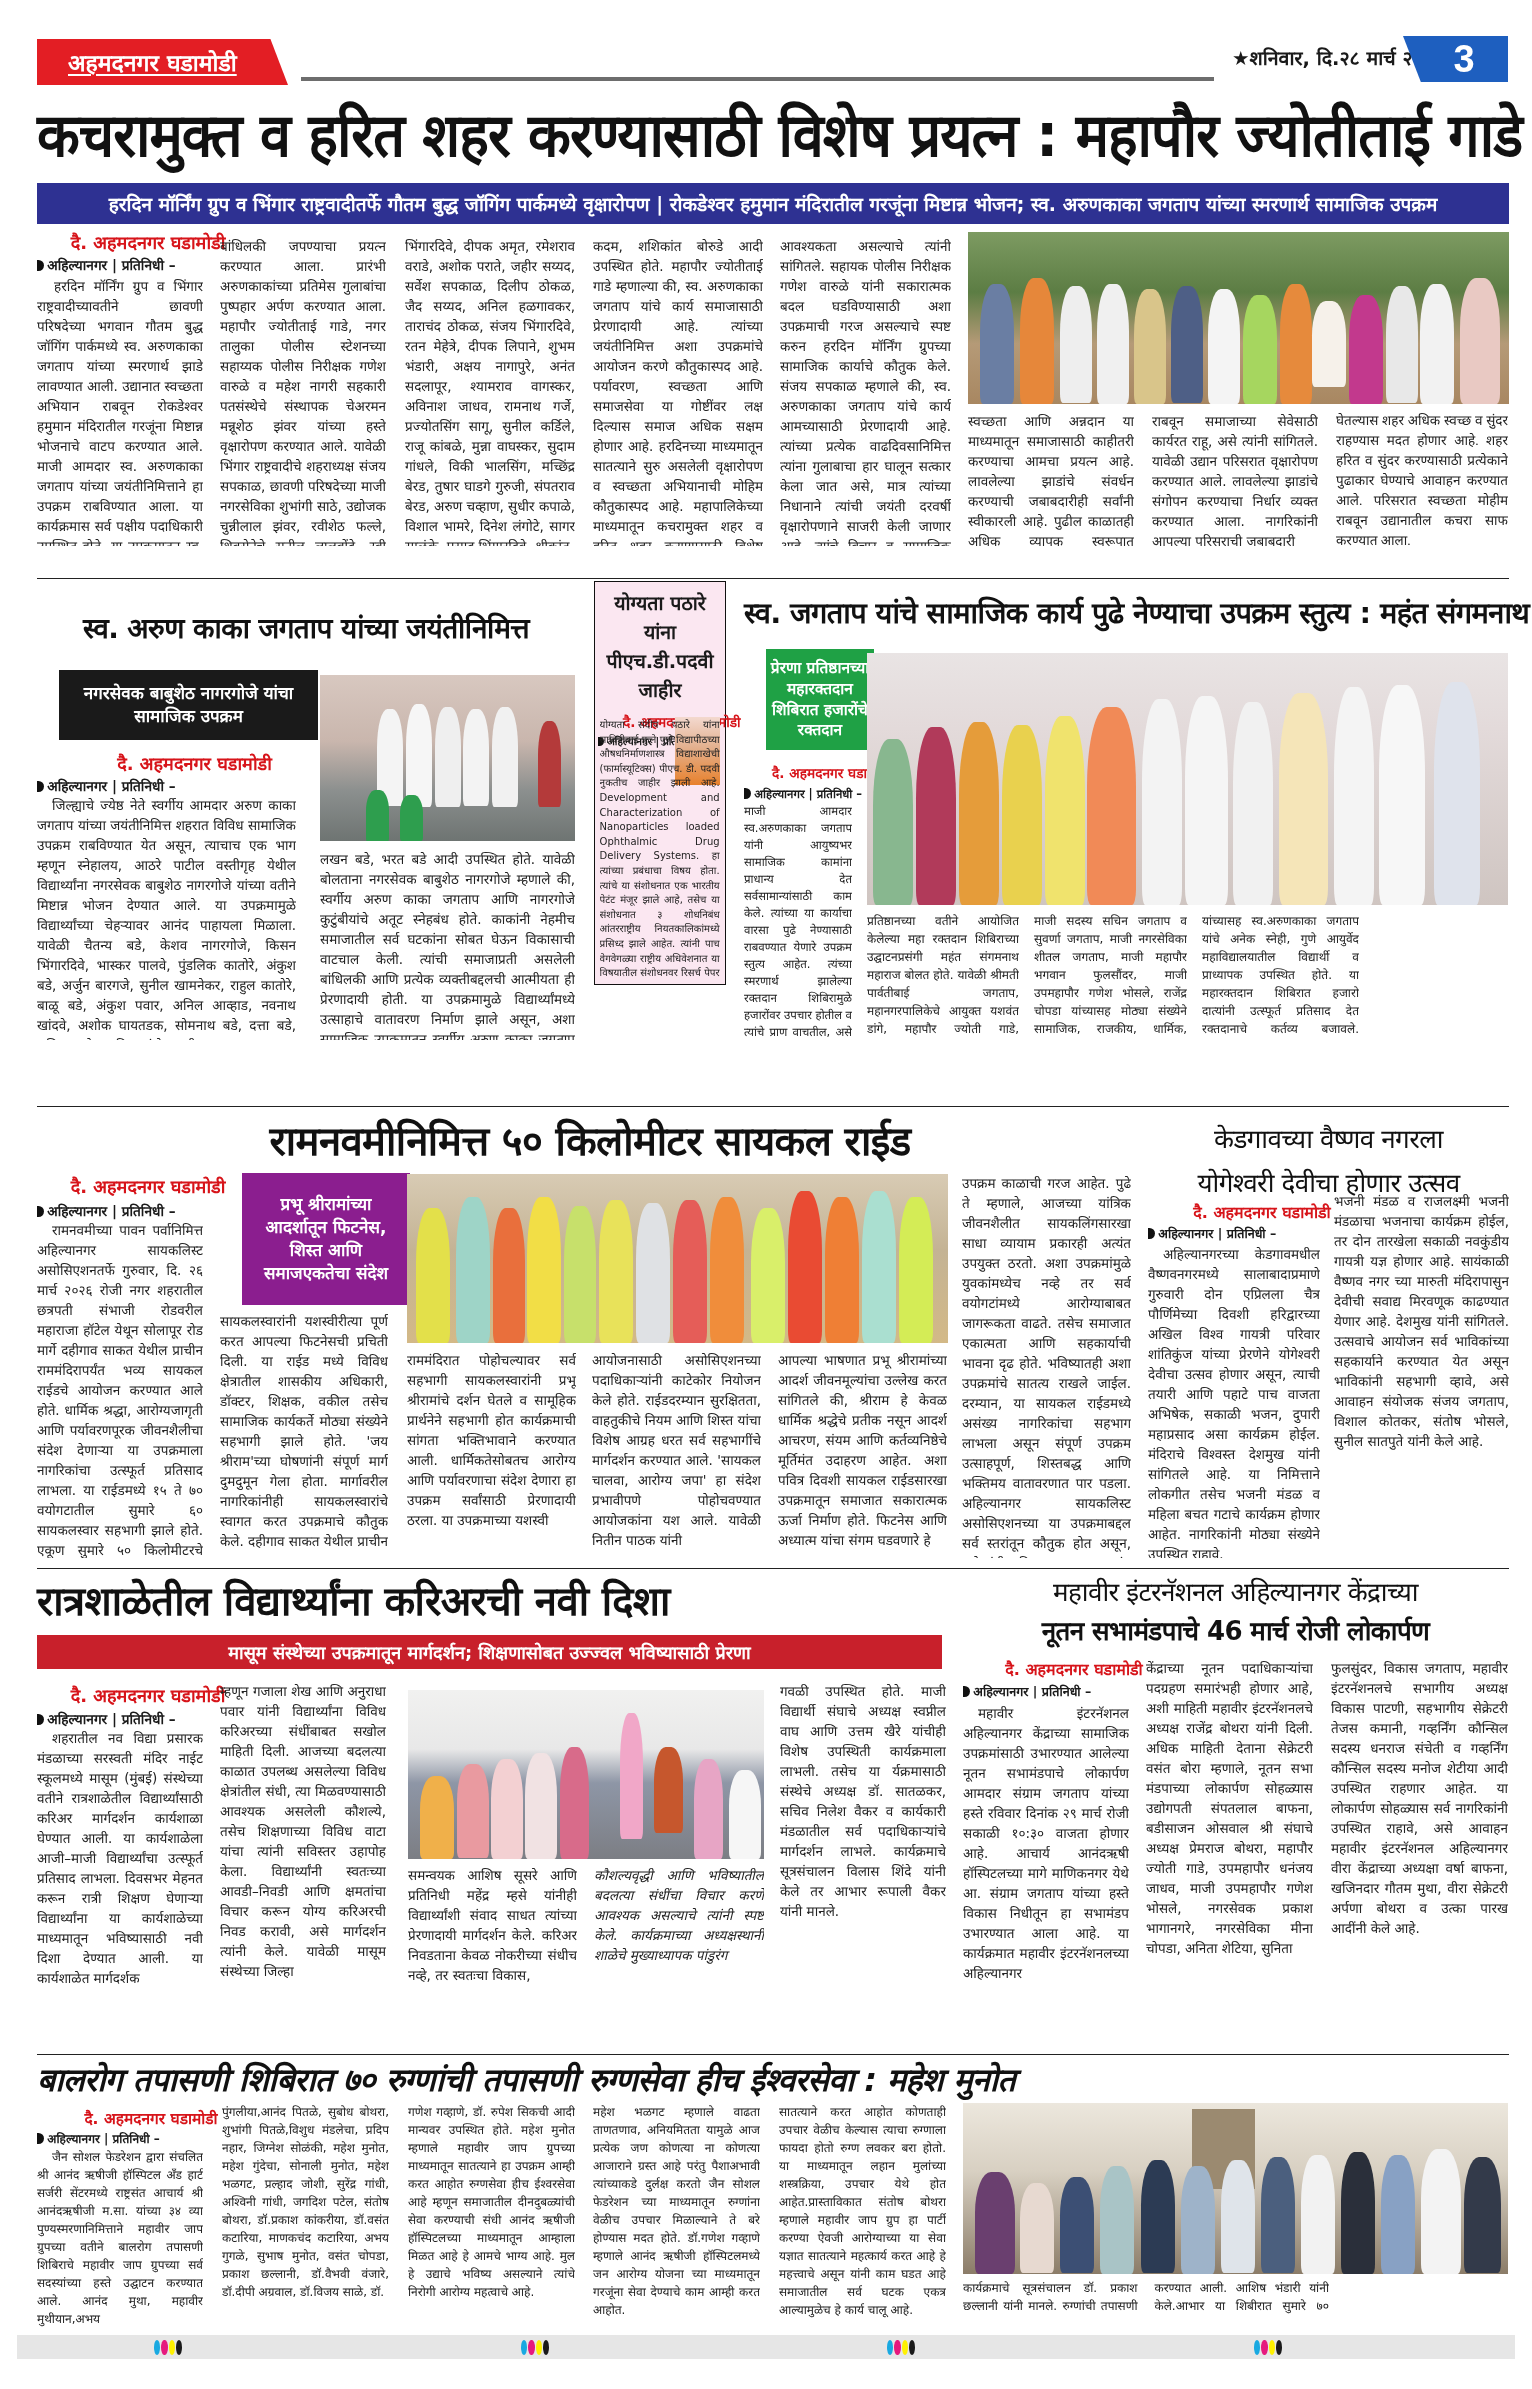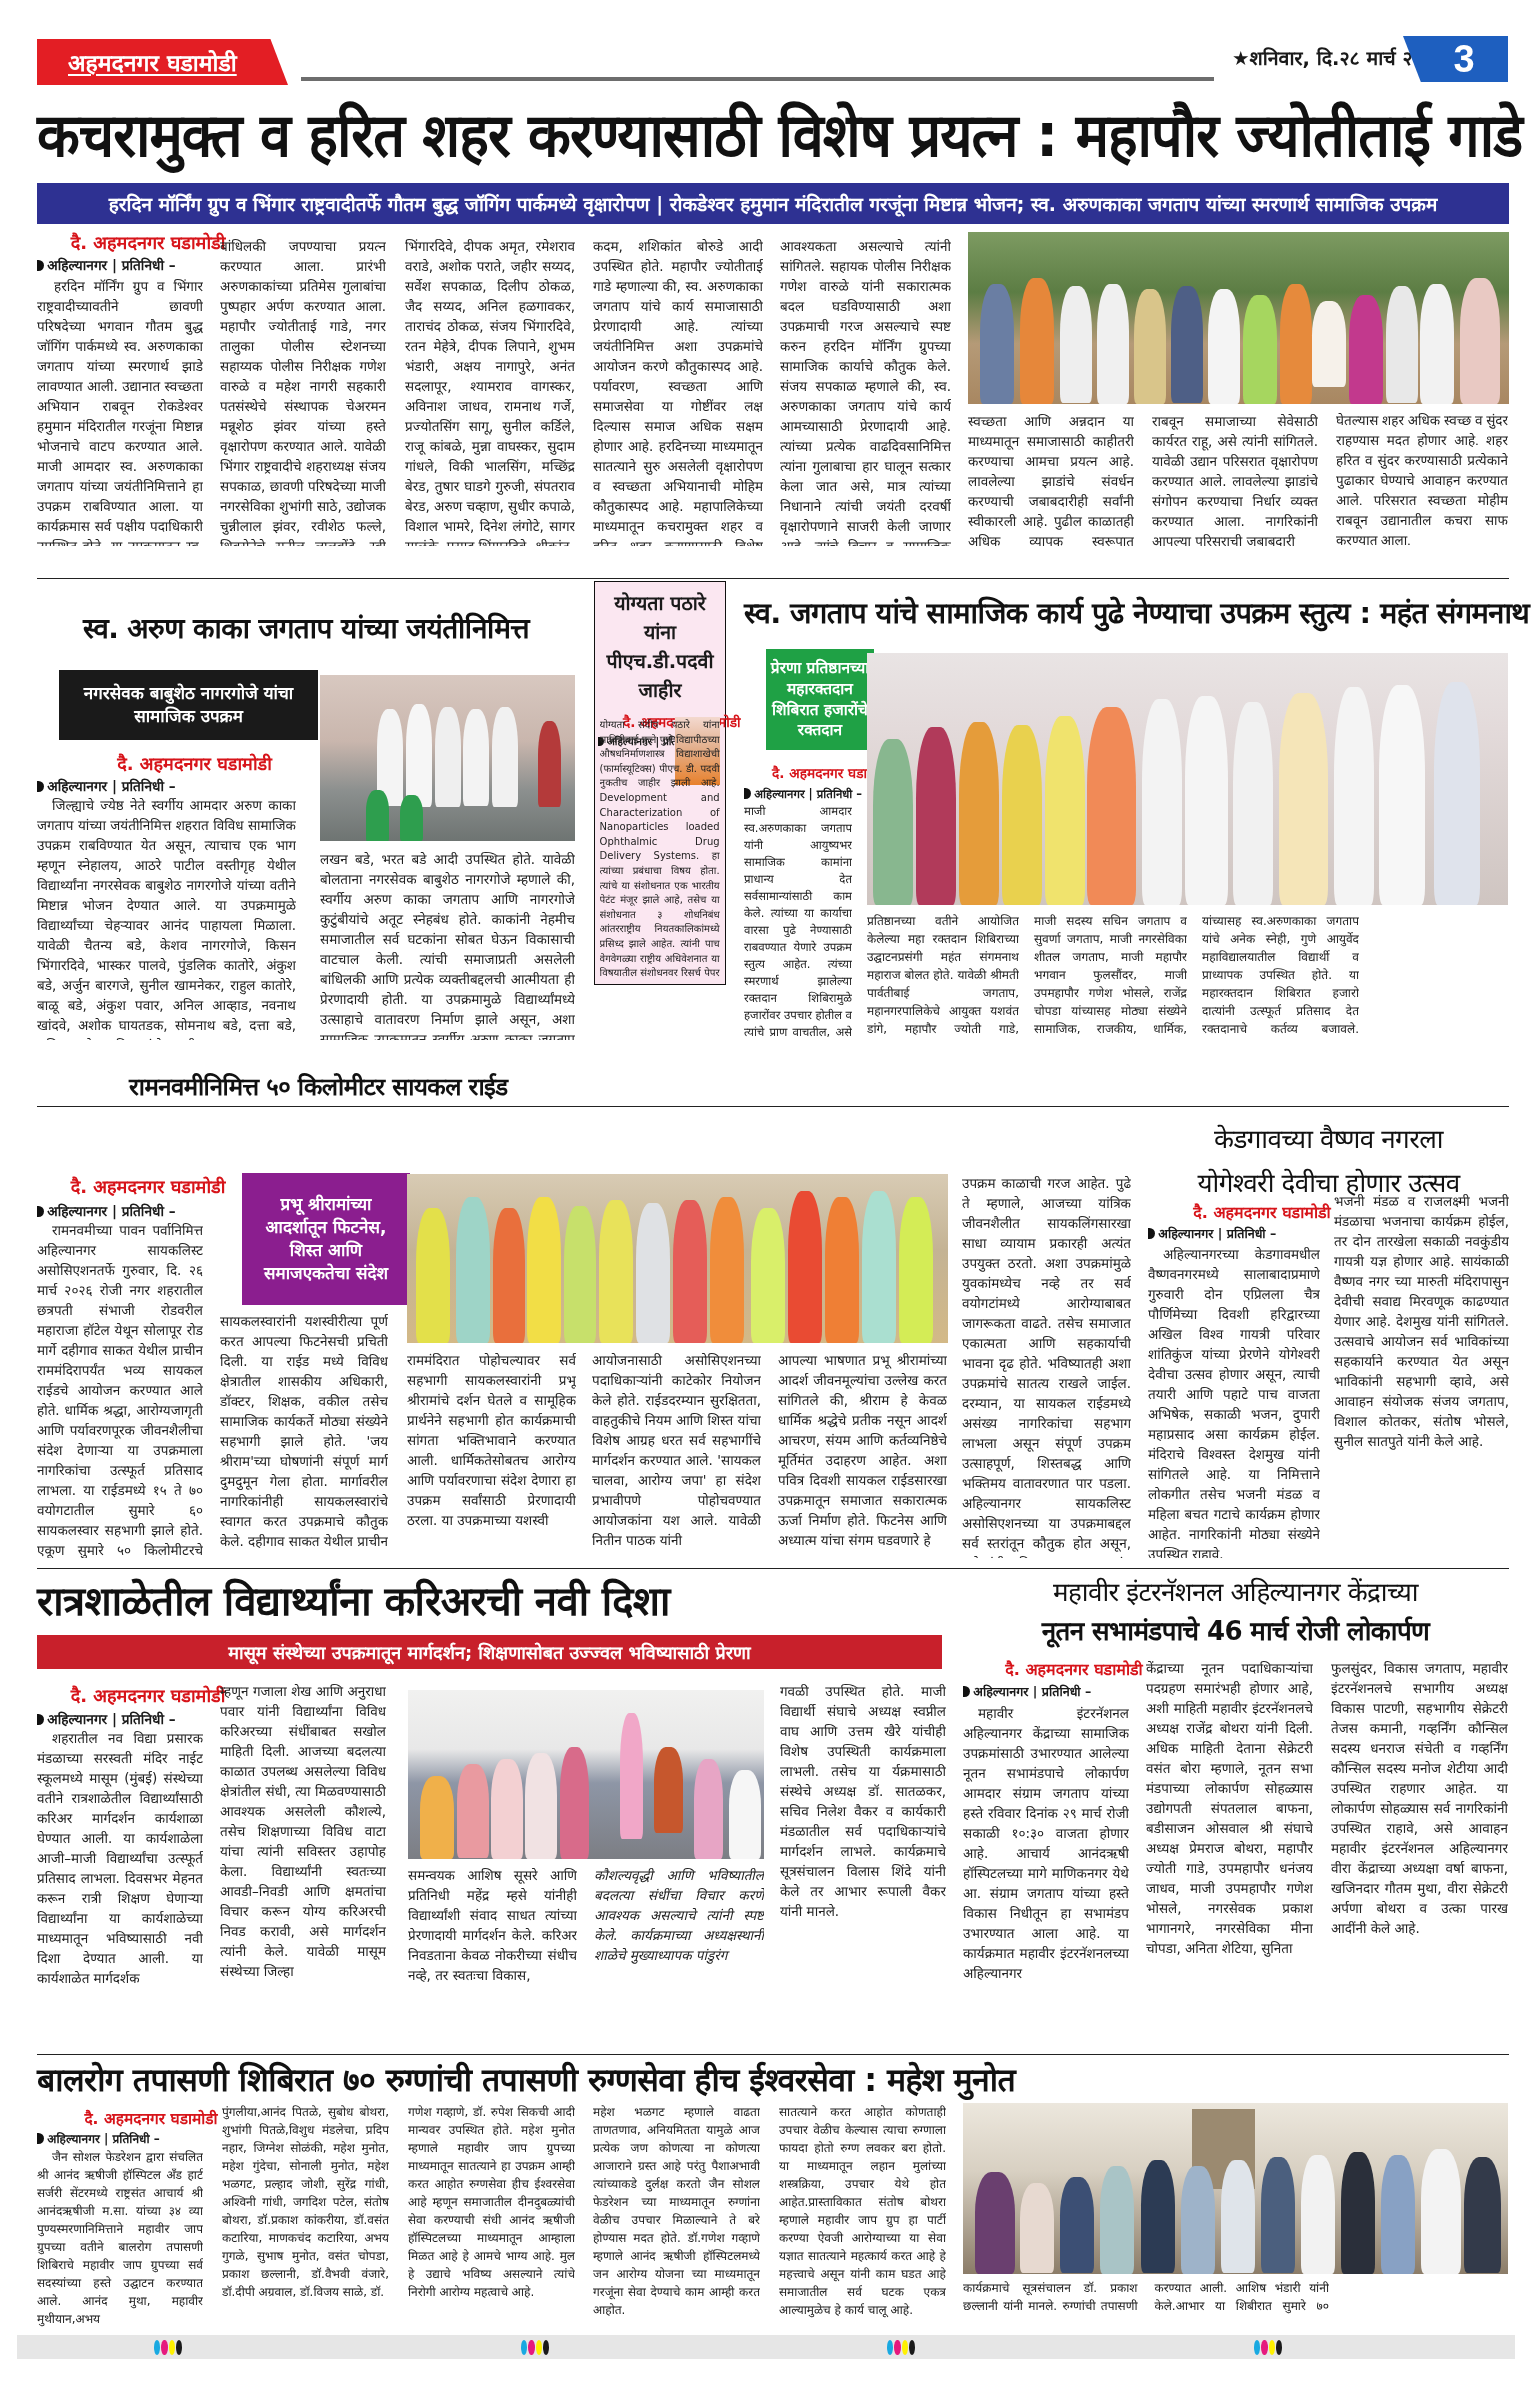--- a/index.html
+++ b/index.html
@@ -157,21 +157,21 @@
   <div class="person" style="left:467px;top:34px;width:40px;height:218px;background:#f4f4f4;"></div>
   <div class="person" style="left:512px;top:31.5px;width:46px;height:220px;background:#f7f7f7;"></div>
   <div class="person" style="left:567px;top:29px;width:46px;height:223px;background:#dfe3ec;"></div>
 </div>
 <div class="col" style="left:867px;top:912px;width:152px;height:128px;font-size:12px;line-height:18px;">प्रतिष्ठानच्या वतीने आयोजित केलेल्या महा रक्तदान शिबिराच्या उद्घाटनप्रसंगी महंत संगमनाथ महाराज बोलत होते. यावेळी श्रीमती पार्वतीबाई जगताप, महानगरपालिकेचे आयुक्त यशवंत डांगे, महापौर ज्योती गाडे, उपमहापौर धनंजय जाधव, भाजपा शहर जिल्हाध्यक्ष अनिल मोहिते, आ.संग्राम जगताप, जिल्हापरिषदेचे</div>
 <div class="col" style="left:1034px;top:912px;width:153px;height:128px;font-size:12px;line-height:18px;">माजी सदस्य सचिन जगताप व सुवर्णा जगताप, माजी नगरसेविका शीतल जगताप, माजी महापौर भगवान फुलसौंदर, माजी उपमहापौर गणेश भोसले, राजेंद्र चोपडा यांच्यासह मोठ्या संख्येने सामाजिक, राजकीय, धार्मिक, शैक्षणिक, उद्योग अशा सर्वच क्षेत्रातील नागरिक, राष्ट्रवादी काँग्रेस व भाजपा युतीचे सर्व नगरसेवक, पदाधिकारी</div>
 <div class="col" style="left:1202px;top:912px;width:157px;height:128px;font-size:12px;line-height:18px;">यांच्यासह स्व.अरुणकाका जगताप यांचे अनेक स्नेही, गुणे आयुर्वेद महाविद्यालयातील विद्यार्थी व प्राध्यापक उपस्थित होते. या महारक्तदान शिबिरात हजारो दात्यांनी उत्स्फूर्त प्रतिसाद देत रक्तदानाचे कर्तव्य बजावले. कार्यक्रमाचे प्रस्ताविक प्रेरणा प्रतिष्ठानचे वैभव ढाकणे यांनी करुन उपक्रमाची माहिती दिली.</div>
 
 <div class="abs rule" style="left:37px;top:1106px;width:1472px;"></div>
 
-<div class="sec-headline" style="left:129px;top:1061px;width:922px;font-size:24px;line-height:52px;">रामनवमीनिमित्त ५० किलोमीटर सायकल राईड</div>
+<div class="sec-headline" style="left:129px;top:1115px;width:922px;font-size:40px;line-height:52px;text-align:center;">रामनवमीनिमित्त ५० किलोमीटर सायकल राईड</div>
 <div class="abs byline-paper" style="left:37px;top:1174px;width:166px;">दै. अहमदनगर घडामोडी</div>
 <div class="abs byline-place" style="left:37px;top:1201px;"><span class="half-circle"></span><span>अहिल्यानगर | प्रतिनिधी –</span></div>
 <div class="col" style="left:37px;top:1220px;width:166px;height:338px;text-indent:15px;">रामनवमीच्या पावन पर्वानिमित्त अहिल्यानगर सायकलिस्ट असोसिएशनतर्फे गुरुवार, दि. २६ मार्च २०२६ रोजी नगर शहरातील छत्रपती संभाजी रोडवरील महाराजा हॉटेल येथून सोलापूर रोड मार्गे दहीगाव साकत येथील प्राचीन राममंदिरापर्यंत भव्य सायकल राईडचे आयोजन करण्यात आले होते. धार्मिक श्रद्धा, आरोग्यजागृती आणि पर्यावरणपूरक जीवनशैलीचा संदेश देणाऱ्या या उपक्रमाला नागरिकांचा उत्स्फूर्त प्रतिसाद लाभला. या राईडमध्ये १५ ते ७० वयोगटातील सुमारे ६० सायकलस्वार सहभागी झाले होते. एकूण सुमारे ५० किलोमीटरचे अंतर</div>
 
 <div class="boxhead" style="left:220px;top:1173px;width:168px;height:132px;background:#8b1e8f;font-size:17px;padding:0 6.9px;">प्रभू श्रीरामांच्या आदर्शातून फिटनेस, शिस्त आणि समाजएकतेचा संदेश</div>
 <div class="col" style="left:220px;top:1311px;width:168px;height:246px;">सायकलस्वारांनी यशस्वीरीत्या पूर्ण करत आपल्या फिटनेसची प्रचिती दिली. या राईड मध्ये विविध क्षेत्रातील शासकीय अधिकारी, डॉक्टर, शिक्षक, वकील तसेच सामाजिक कार्यकर्ते मोठ्या संख्येने सहभागी झाले होते. 'जय श्रीराम'च्या घोषणांनी संपूर्ण मार्ग दुमदुमून गेला होता. मार्गावरील नागरिकांनीही सायकलस्वारांचे स्वागत करत उपक्रमाचे कौतुक केले. दहीगाव साकत येथील प्राचीन</div>
 
 <div class="photo" style="left:407px;top:1174px;width:541px;height:169px;">
   <div class="sky" style="background:linear-gradient(180deg,#d8cbb4 0%,#c4b394 45%,#d3b987 100%);"></div>
   <div class="person" style="left:8.6px;top:34px;width:34px;height:135px;background:#e3e04a;"></div>
@@ -233,21 +233,21 @@
   <div style="font-weight:bold;">नूतन सभामंडपाचे 46 मार्च रोजी लोकार्पण</div>
 </div>
 <div class="abs byline-paper" style="left:963px;top:1658px;width:166px;font-size:16px;">दै. अहमदनगर घडामोडी</div>
 <div class="abs byline-place" style="left:963px;top:1683px;font-size:12.6px;"><span class="half-circle"></span><span>अहिल्यानगर | प्रतिनिधी –</span></div>
 <div class="col" style="left:963px;top:1703px;width:166px;height:345px;text-indent:15px;">महावीर इंटरनॅशनल अहिल्यानगर केंद्राच्या सामाजिक उपक्रमांसाठी उभारण्यात आलेल्या नूतन सभामंडपाचे लोकार्पण आमदार संग्राम जगताप यांच्या हस्ते रविवार दिनांक २९ मार्च रोजी सकाळी १०:३० वाजता होणार आहे. आचार्य आनंदऋषी हॉस्पिटलच्या मागे माणिकनगर येथे आ. संग्राम जगताप यांच्या हस्ते विकास निधीतून हा सभामंडप उभारण्यात आला आहे. या कार्यक्रमात महावीर इंटरनॅशनलच्या अहिल्यानगर</div>
 <div class="col" style="left:1146px;top:1658px;width:167px;height:391px;">केंद्राच्या नूतन पदाधिकाऱ्यांचा पदग्रहण समारंभही होणार आहे, अशी माहिती महावीर इंटरनॅशनलचे अध्यक्ष राजेंद्र बोथरा यांनी दिली. अधिक माहिती देताना सेक्रेटरी वसंत बोरा म्हणाले, नूतन सभा मंडपाच्या लोकार्पण सोहळ्यास उद्योगपती संपतलाल बाफना, बडीसाजन ओसवाल श्री संघाचे अध्यक्ष प्रेमराज बोथरा, महापौर ज्योती गाडे, उपमहापौर धनंजय जाधव, माजी उपमहापौर गणेश भोसले, नगरसेवक प्रकाश भागानगरे, नगरसेविका मीना चोपडा, अनिता शेटिया, सुनिता</div>
 <div class="col" style="left:1331px;top:1658px;width:177px;height:391px;">फुलसुंदर, विकास जगताप, महावीर इंटरनॅशनलचे सभागीय अध्यक्ष विकास पाटणी, सहभागीय सेक्रेटरी तेजस कमानी, गव्हर्निंग कौन्सिल सदस्य धनराज संचेती व गव्हर्निंग कौन्सिल सदस्य मनोज शेटीया आदी उपस्थित राहणार आहेत. या लोकार्पण सोहळ्यास सर्व नागरिकांनी उपस्थित राहावे, असे आवाहन महावीर इंटरनॅशनल अहिल्यानगर वीरा केंद्राच्या अध्यक्षा वर्षा बाफना, खजिनदार गौतम मुथा, वीरा सेक्रेटरी अर्पणा बोथरा व उत्का पारख आदींनी केले आहे.</div>
 
 <div class="abs rule" style="left:37px;top:2054px;width:1472px;"></div>
 
-<div class="sec-headline" style="left:37px;top:2058px;width:1472px;font-size:32px;line-height:45px;">बालरोग तपासणी शिबिरात ७० रुग्णांची तपासणी रुग्णसेवा हीच ईश्वरसेवा : महेश मुनोत</div>
+<div class="sec-headline" style="left:37px;top:2058px;width:1472px;font-size:32px;line-height:45px;font-style:italic;">बालरोग तपासणी शिबिरात ७० रुग्णांची तपासणी रुग्णसेवा हीच ईश्वरसेवा : महेश मुनोत</div>
 <div class="abs byline-paper" style="left:37px;top:2107px;width:172px;font-size:15.5px;">दै. अहमदनगर घडामोडी</div>
 <div class="abs byline-place" style="left:37px;top:2130px;font-size:12px;"><span class="half-circle"></span><span>अहिल्यानगर | प्रतिनिधी –</span></div>
 <div class="col" style="left:37px;top:2148px;width:166px;height:182px;text-indent:15px;font-size:12px;line-height:18px;">जैन सोशल फेडरेशन द्वारा संचलित श्री आनंद ऋषीजी हॉस्पिटल अँड हार्ट सर्जरी सेंटरमध्ये राष्ट्रसंत आचार्य श्री आनंदऋषीजी म.सा. यांच्या ३४ व्या पुण्यस्मरणानिमित्ताने महावीर जाप ग्रुपच्या वतीने बालरोग तपासणी शिबिराचे महावीर जाप ग्रुपच्या सर्व सदस्यांच्या हस्ते उद्घाटन करण्यात आले. आनंद मुथा, महावीर मुथीयान,अभय</div>
 <div class="col" style="left:222px;top:2103px;width:167px;height:228px;font-size:12px;line-height:18px;">पुंगलीया,आनंद पितळे, सुबोध बोथरा, शुभांगी पितळे,विशुध मंडलेचा, प्रदिप नहार, जिग्नेश सोळंकी, महेश मुनोत, महेश गुंदेचा, सोनाली मुनोत, महेश भळगट, प्रल्हाद जोशी, सुरेंद्र गांधी, अश्विनी गांधी, जगदिश पटेल, संतोष बोथरा, डॉ.प्रकाश कांकरीया, डॉ.वसंत कटारिया, माणकचंद कटारिया, अभय गुगळे, सुभाष मुनोत, वसंत चोपडा, प्रकाश छल्लानी, डॉ.वैभवी वंजारे, डॉ.दीपी अग्रवाल, डॉ.विजय साळे, डॉ.</div>
 <div class="col" style="left:408px;top:2103px;width:167px;height:228px;font-size:12px;line-height:18px;">गणेश गव्हाणे, डॉ. रुपेश सिकची आदी मान्यवर उपस्थित होते. महेश मुनोत म्हणाले महावीर जाप ग्रुपच्या माध्यमातून सातत्याने हा उपक्रम आम्ही करत आहोत रुग्णसेवा हीच ईश्वरसेवा आहे म्हणून समाजातील दीनदुबळ्यांची सेवा करण्याची संधी आनंद ऋषीजी हॉस्पिटलच्या माध्यमातून आम्हाला मिळत आहे हे आमचे भाग्य आहे. मुल हे उद्याचे भविष्य असल्याने त्यांचे निरोगी आरोग्य महत्वाचे आहे.</div>
 <div class="col" style="left:593px;top:2103px;width:167px;height:228px;font-size:12px;line-height:18px;">महेश भळगट म्हणाले वाढता ताणतणाव, अनियमितता यामुळे आज प्रत्येक जण कोणत्या ना कोणत्या आजाराने ग्रस्त आहे परंतु पैशाअभावी त्यांच्याकडे दुर्लक्ष करतो जैन सोशल फेडरेशन च्या माध्यमातून रुग्णांना वेळीच उपचार मिळाल्याने ते बरे होण्यास मदत होते. डॉ.गणेश गव्हाणे म्हणाले आनंद ऋषीजी हॉस्पिटलमध्ये जन आरोग्य योजना च्या माध्यमातून गरजूंना सेवा देण्याचे काम आम्ही करत आहोत.</div>
 <div class="col" style="left:779px;top:2103px;width:167px;height:228px;font-size:12px;line-height:18px;">सातत्याने करत आहोत कोणताही उपचार वेळीच केल्यास त्याचा रुग्णाला फायदा होतो रुग्ण लवकर बरा होतो. या माध्यमातून लहान मुलांच्या शस्त्रक्रिया, उपचार येथे होत आहेत.प्रास्ताविकात संतोष बोथरा म्हणाले महावीर जाप ग्रुप हा पार्टी करण्या ऐवजी आरोग्याच्या या सेवा यज्ञात सातत्याने महत्कार्य करत आहे हे महत्त्वाचे असून यांनी काम घडत आहे समाजातील सर्व घटक एकत्र आल्यामुळेच हे कार्य चालू आहे.</div>
 
 <div class="photo" style="left:963px;top:2103px;width:545px;height:171px;">
   <div class="sky" style="background:linear-gradient(180deg,#ece7dd 0%,#d8d0c2 40%,#8b7c68 100%);"></div>

